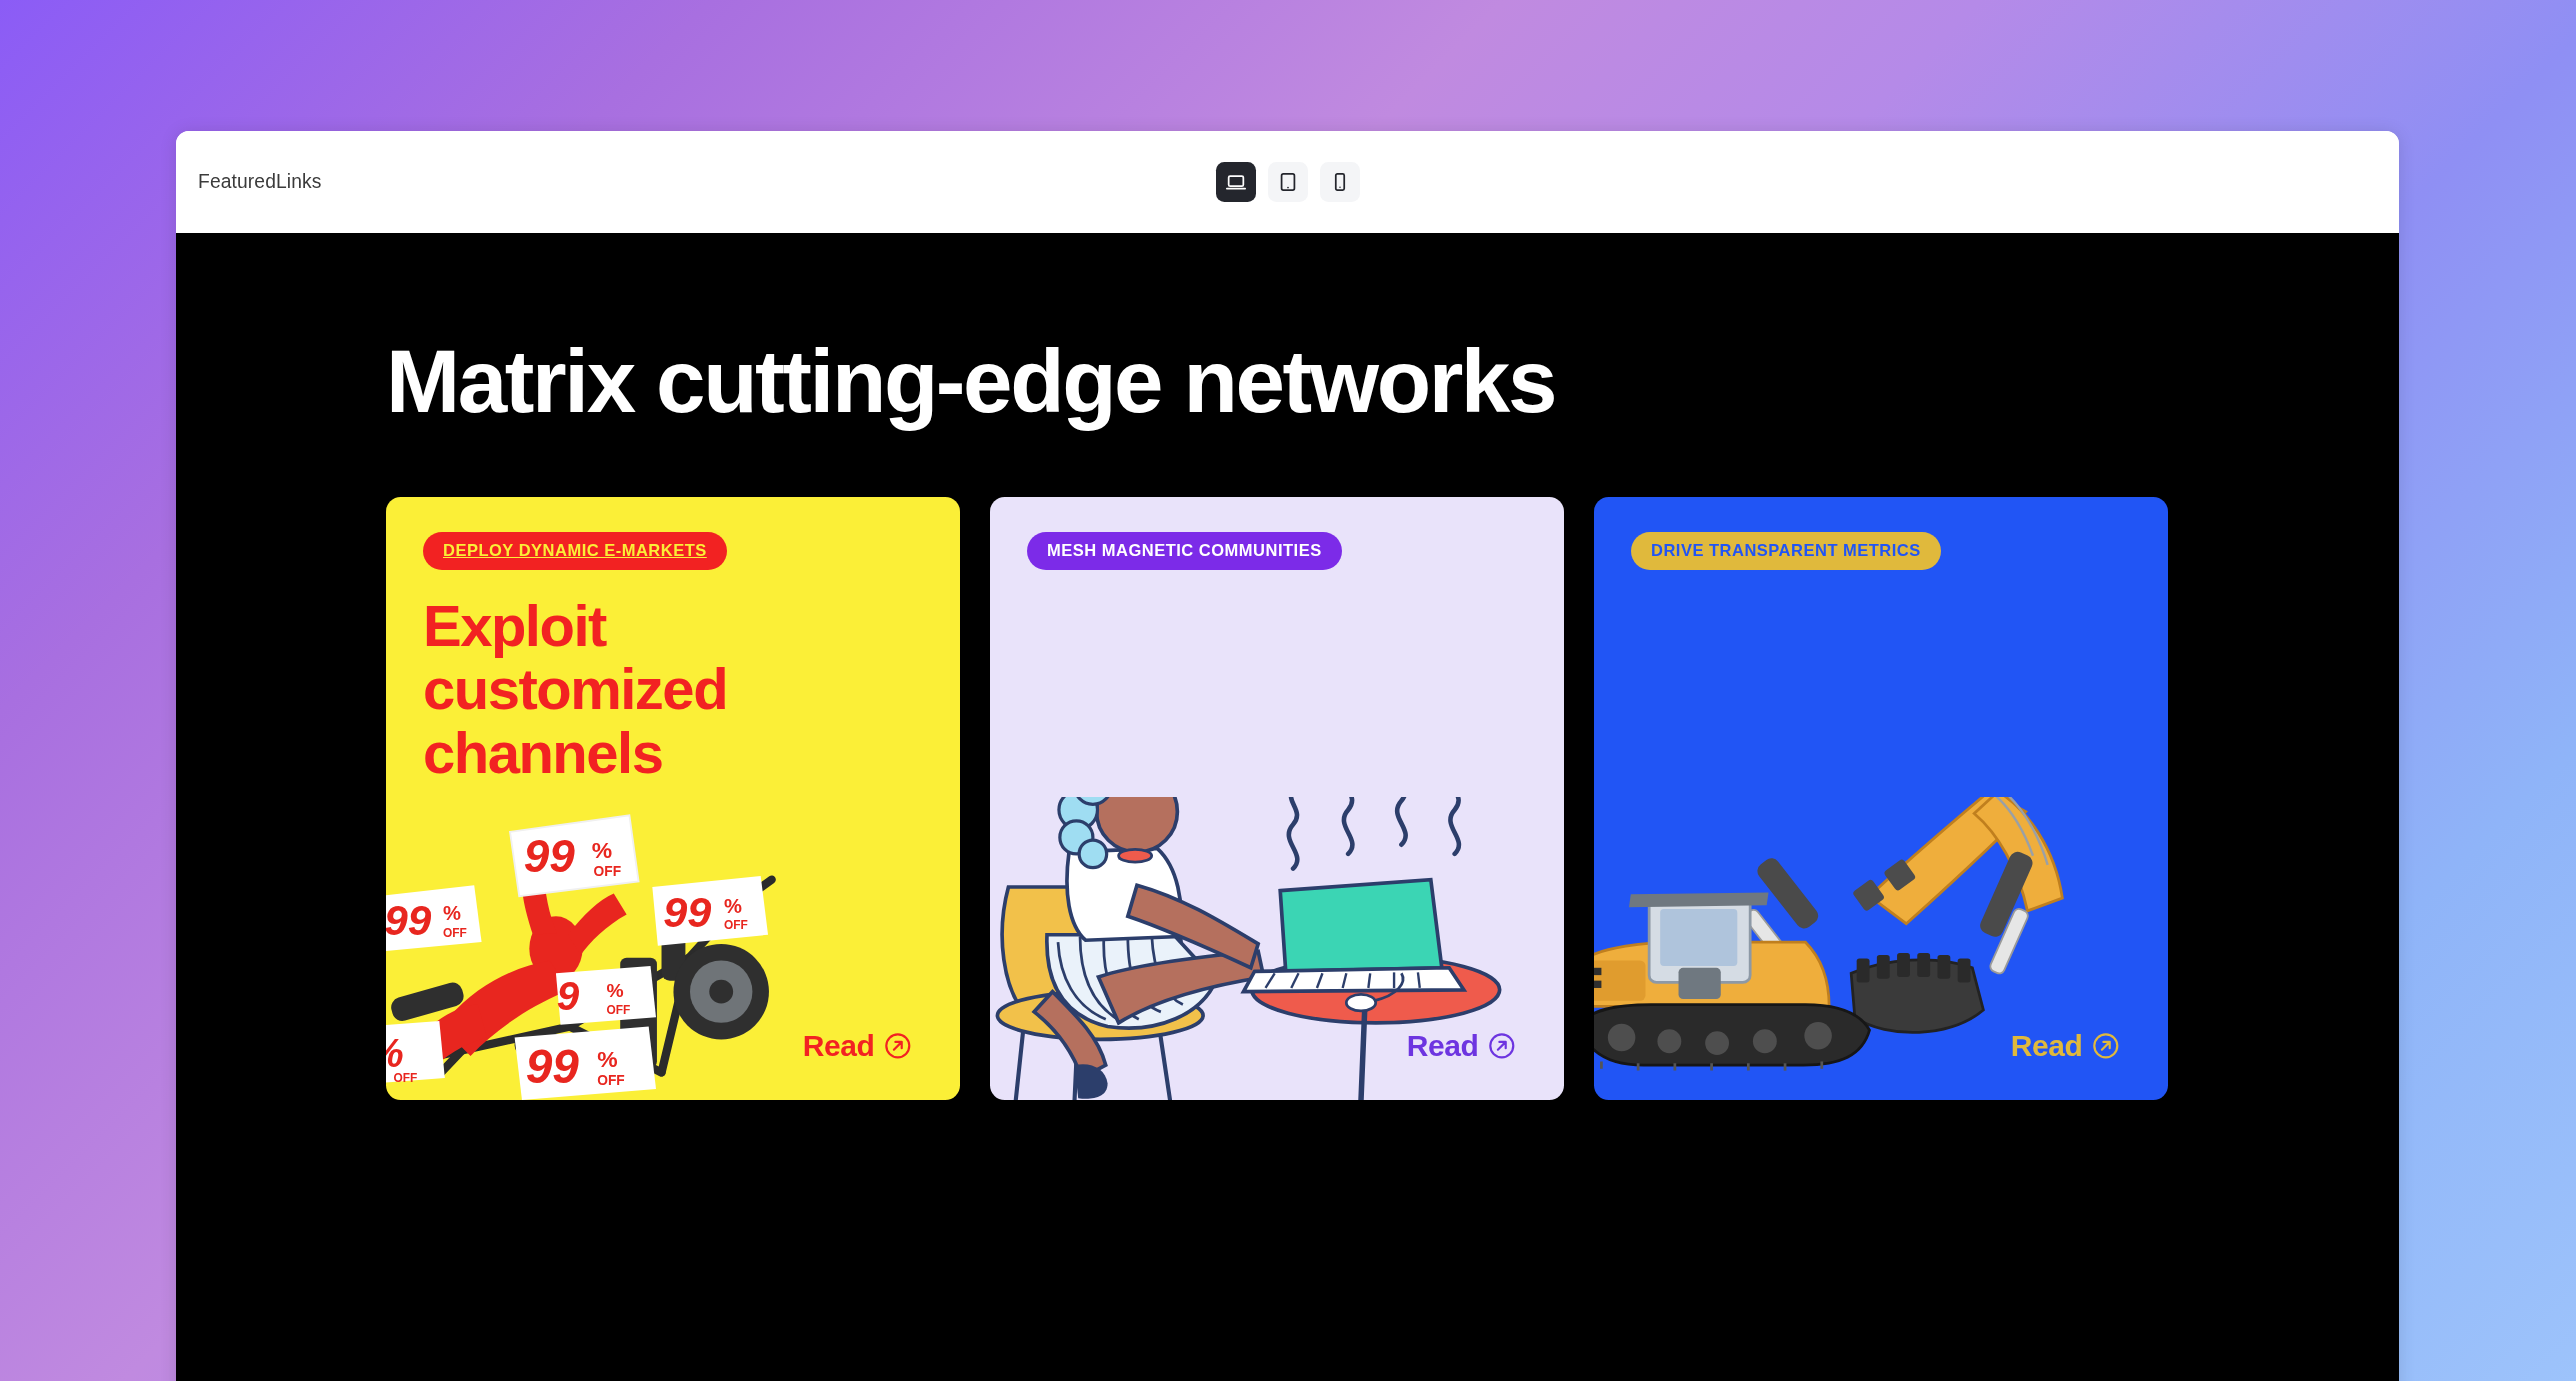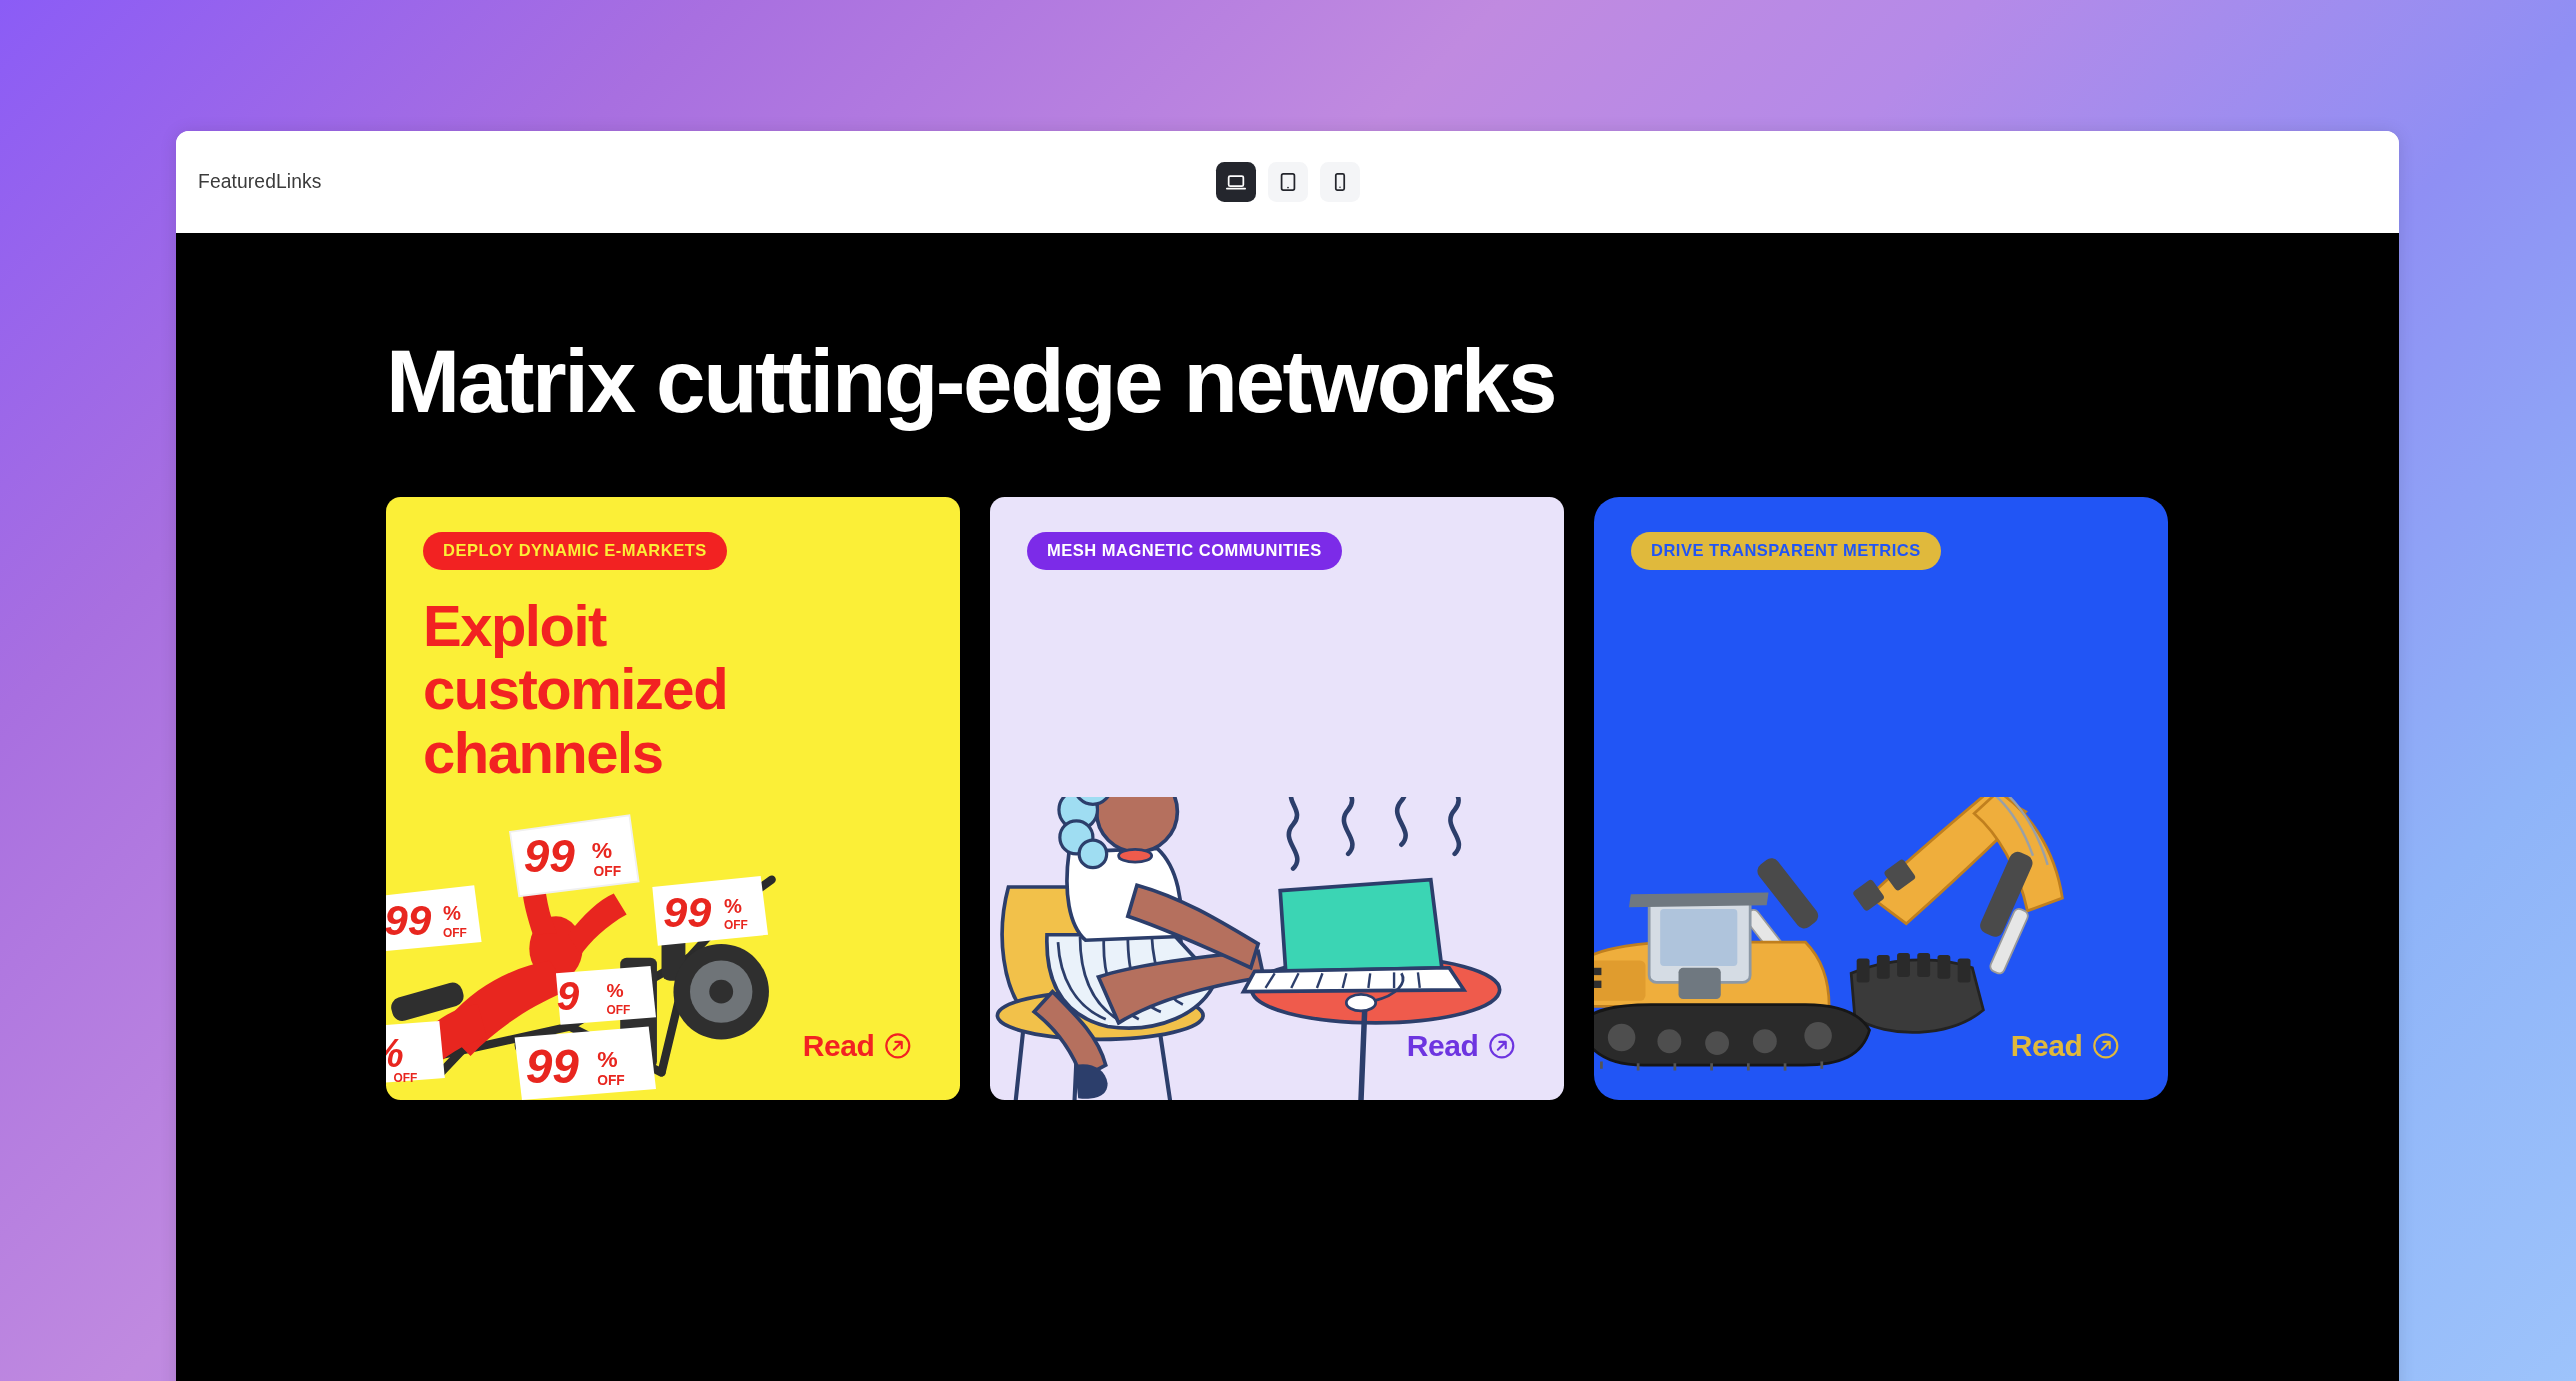--- a/index.html
+++ b/index.html
@@ -101,30 +101,30 @@
     z-index:6;
     display:flex; align-items:center; gap:10px;
     font-size:30px; font-weight:700;
     letter-spacing:-0.4px;
     cursor:pointer;
   }
   .read svg { display:block; }
 
   
   .card-1 { background:#FBEF37; }
-  .card-1 .badge { background:#F22222; color:#FBEF37; }
+  .card-1 .badge { background:#F22222; color:#FBEF37;text-decoration:underline; }
   .card-1 .card-title { color:#F22222; }
   .card-1 .read { color:#F22222; }
 
   .card-2 { background:#E9E3FA; }
   .card-2 .badge { background:#7C2BE8; color:#ffffff; }
   .card-2 .card-title { color:#6D35E0; }
   .card-2 .read { color:#6D35E0; }
 
-  .card-3 { background:#2155F5;border-radius:25px; }
+  .card-3 { background:#2155F5; }
   .card-3 .badge { background:#E0B93C; color:#2155F5; }
   .card-3 .card-title { color:#E0B93C; }
   .card-3 .read { color:#E0B93C; }
 
   
   .art { position:absolute; left:0; bottom:0; width:100%; height:303px; z-index:2; pointer-events:none; }
   .art svg { display:block; width:100%; height:100%; }
 
   
   .below {

